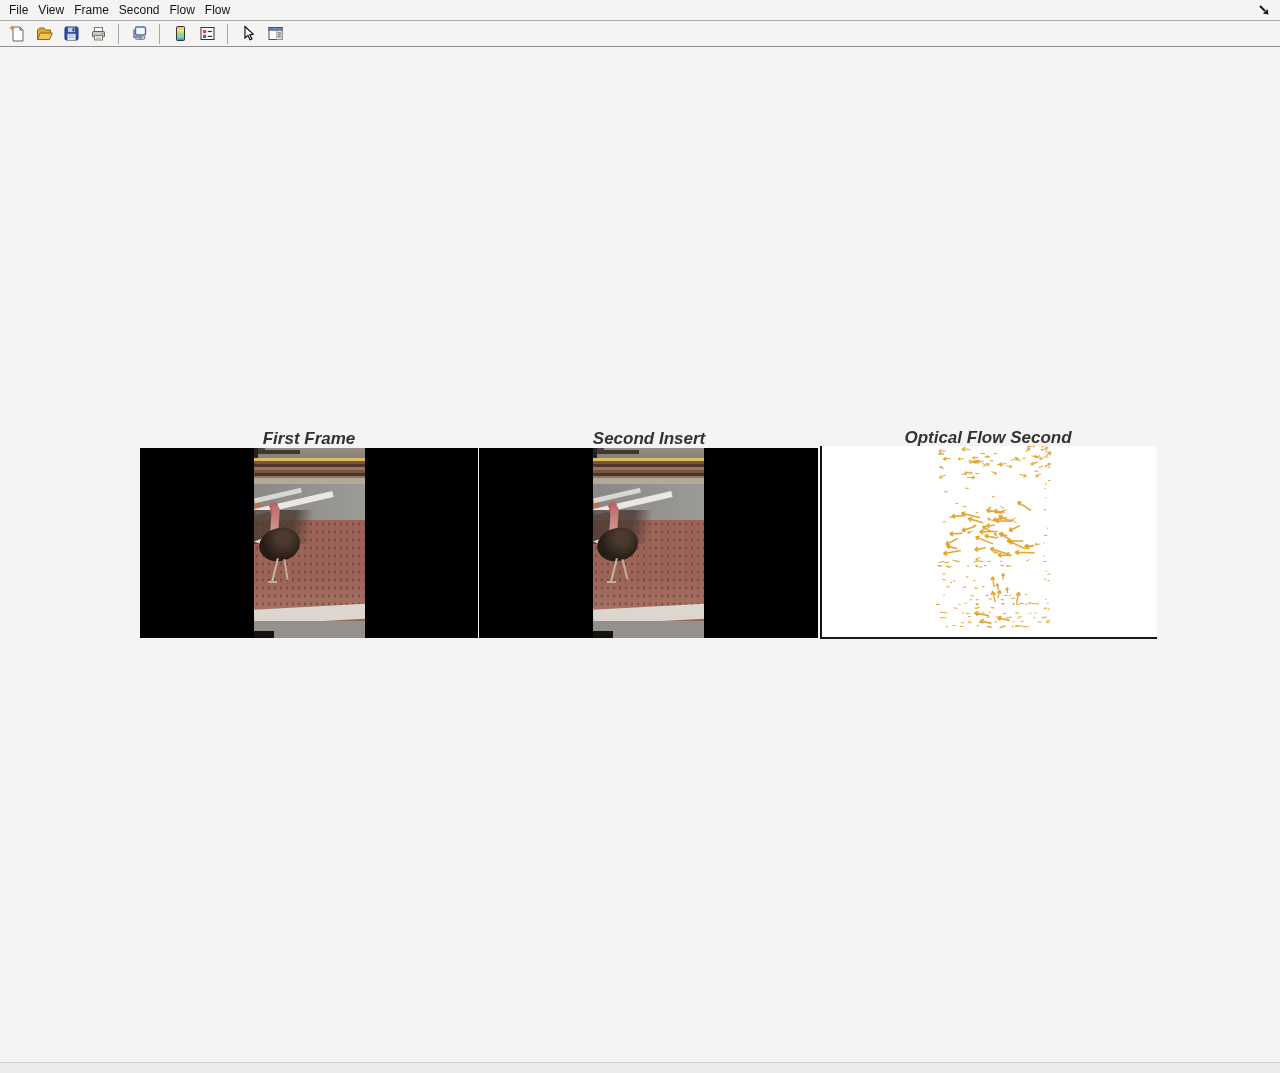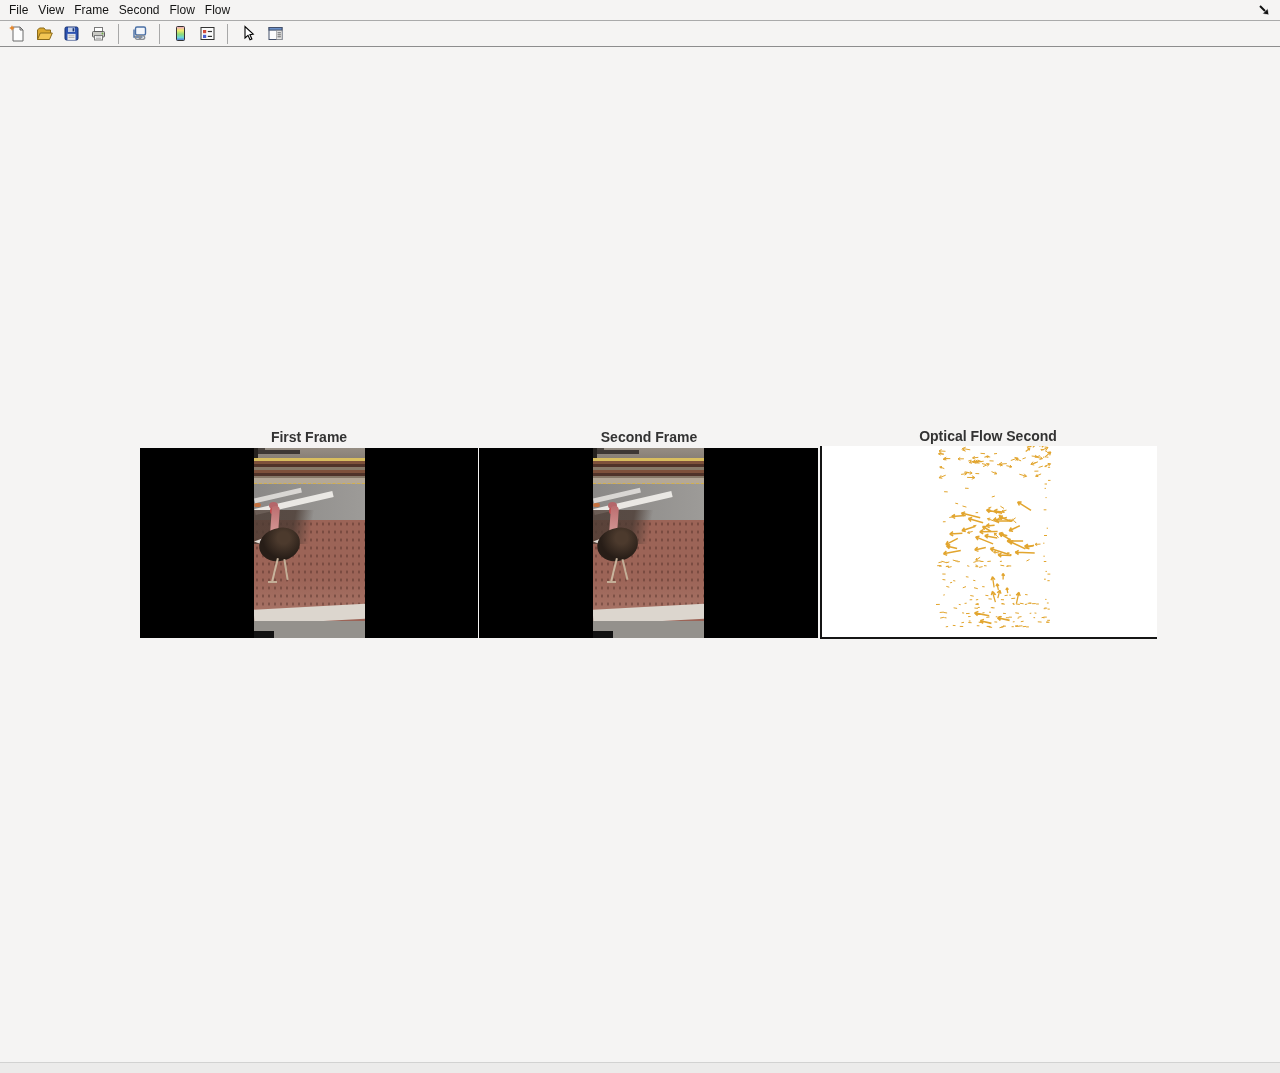--- a/index.html
+++ b/index.html
@@ -15,21 +15,21 @@
   
   .toolbar { position:absolute; top:21px; left:0; width:100%; height:25px;
     display:flex; align-items:center; padding-left:6px; gap:5px;
     background:#f5f4f3; border-bottom:1px solid #8d8d8d; }
   .tbtn { width:22px; height:22px; border:none; background:transparent;
     display:flex; align-items:center; justify-content:center; padding:0; }
   .tsep { width:1px; height:20px; background:#a8a8a8; margin:0 4px; }
 
   
   .title { position:absolute; transform:translateX(-50%); font-weight:bold;
-    font-size:14px; color:#333; white-space:nowrap; }
+    font-size:17px; color:#333; white-space:nowrap;font-style:italic; }
   .t1 { left:309px; top:429px; }
   .t2 { left:649px; top:429px; }
   .t3 { left:988px; top:428px; }
 
   .panel { position:absolute; }
   .p1 { left:140px; top:448px; width:338px; height:190px; background:#000; overflow:hidden; }
   .p2 { left:479px; top:448px; width:339px; height:190px; background:#000; overflow:hidden; }
   .p3 { left:820px; top:446px; width:337px; height:193px; background:#fff;
         border-left:2px solid #151515; border-bottom:2px solid #151515; box-sizing:border-box; }
 
@@ -180,21 +180,21 @@
       <rect x="3" y="3.5" width="13" height="12" fill="#fdfdfd" stroke="#44506a"></rect>
       <rect x="3" y="3.5" width="13" height="2.6" fill="#6a8fc8" stroke="#44506a"></rect>
       <rect x="10.5" y="6.8" width="5.5" height="8.7" fill="#e9e9e9" stroke="#8a8a8a" stroke-width="0.6"></rect>
       <path d="M11.5,8.8 h3.4 M11.5,10.8 h3.4 M11.5,12.8 h3.4" stroke="#555" stroke-width="0.9"></path>
     </svg>
   </button>
 </div>
 
 <div>
   <div class="title t1">First Frame</div>
-  <div class="title t2">Second Frame</div>
+  <div class="title t2">Second Insert</div>
   <div class="title t3">Optical Flow Second</div>
 
   <div class="panel p1">
     <div class="scene">
       <div class="sc-building"></div>
       <div class="sc-win"></div>
       <div class="sc-bench"></div>
       <div class="sc-pole"></div>
       <div class="sc-yellow"></div>
       <div class="sc-rails"></div>

